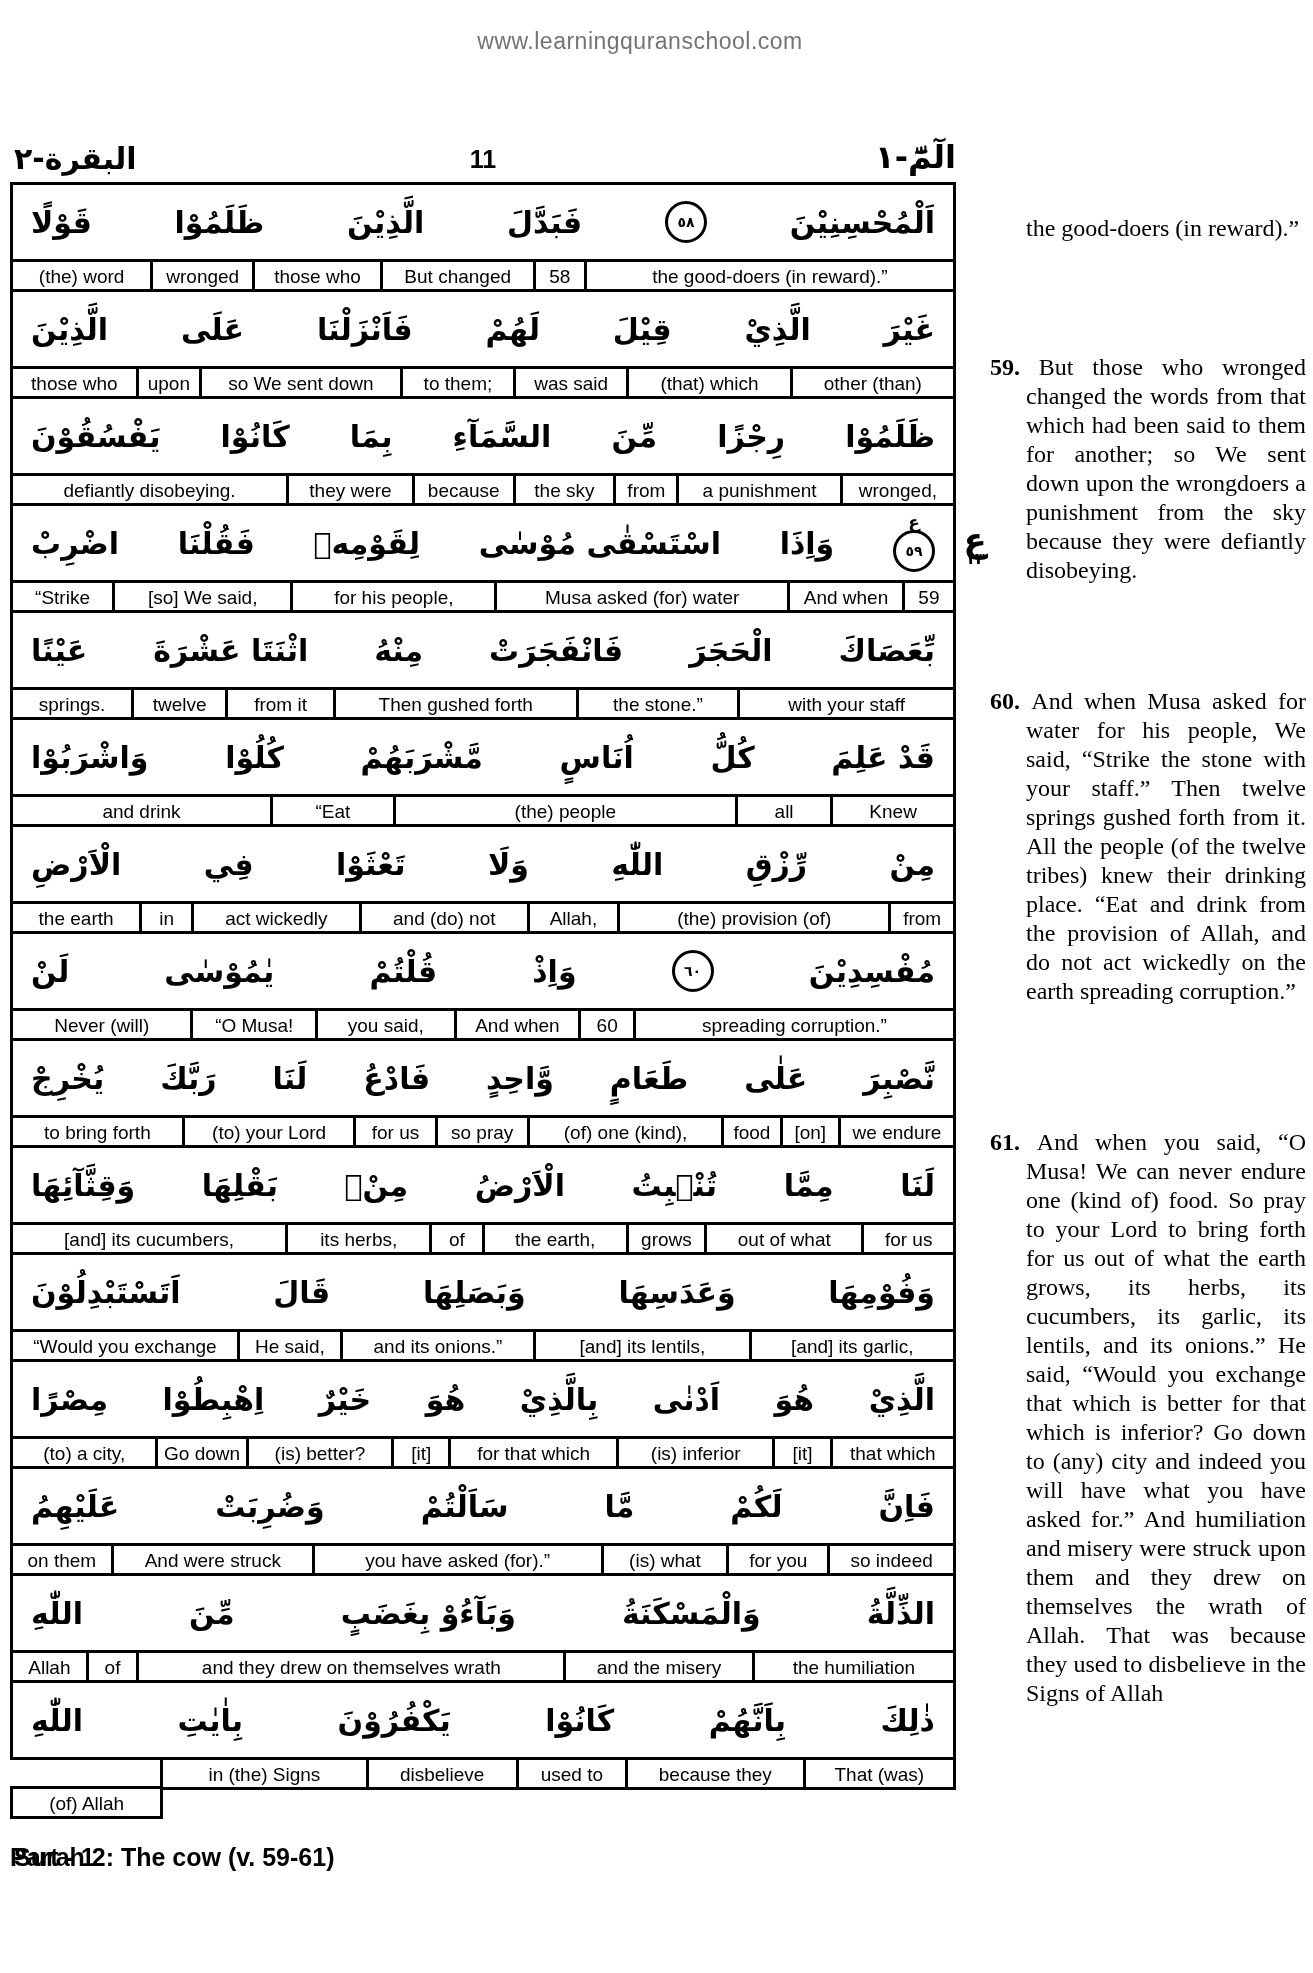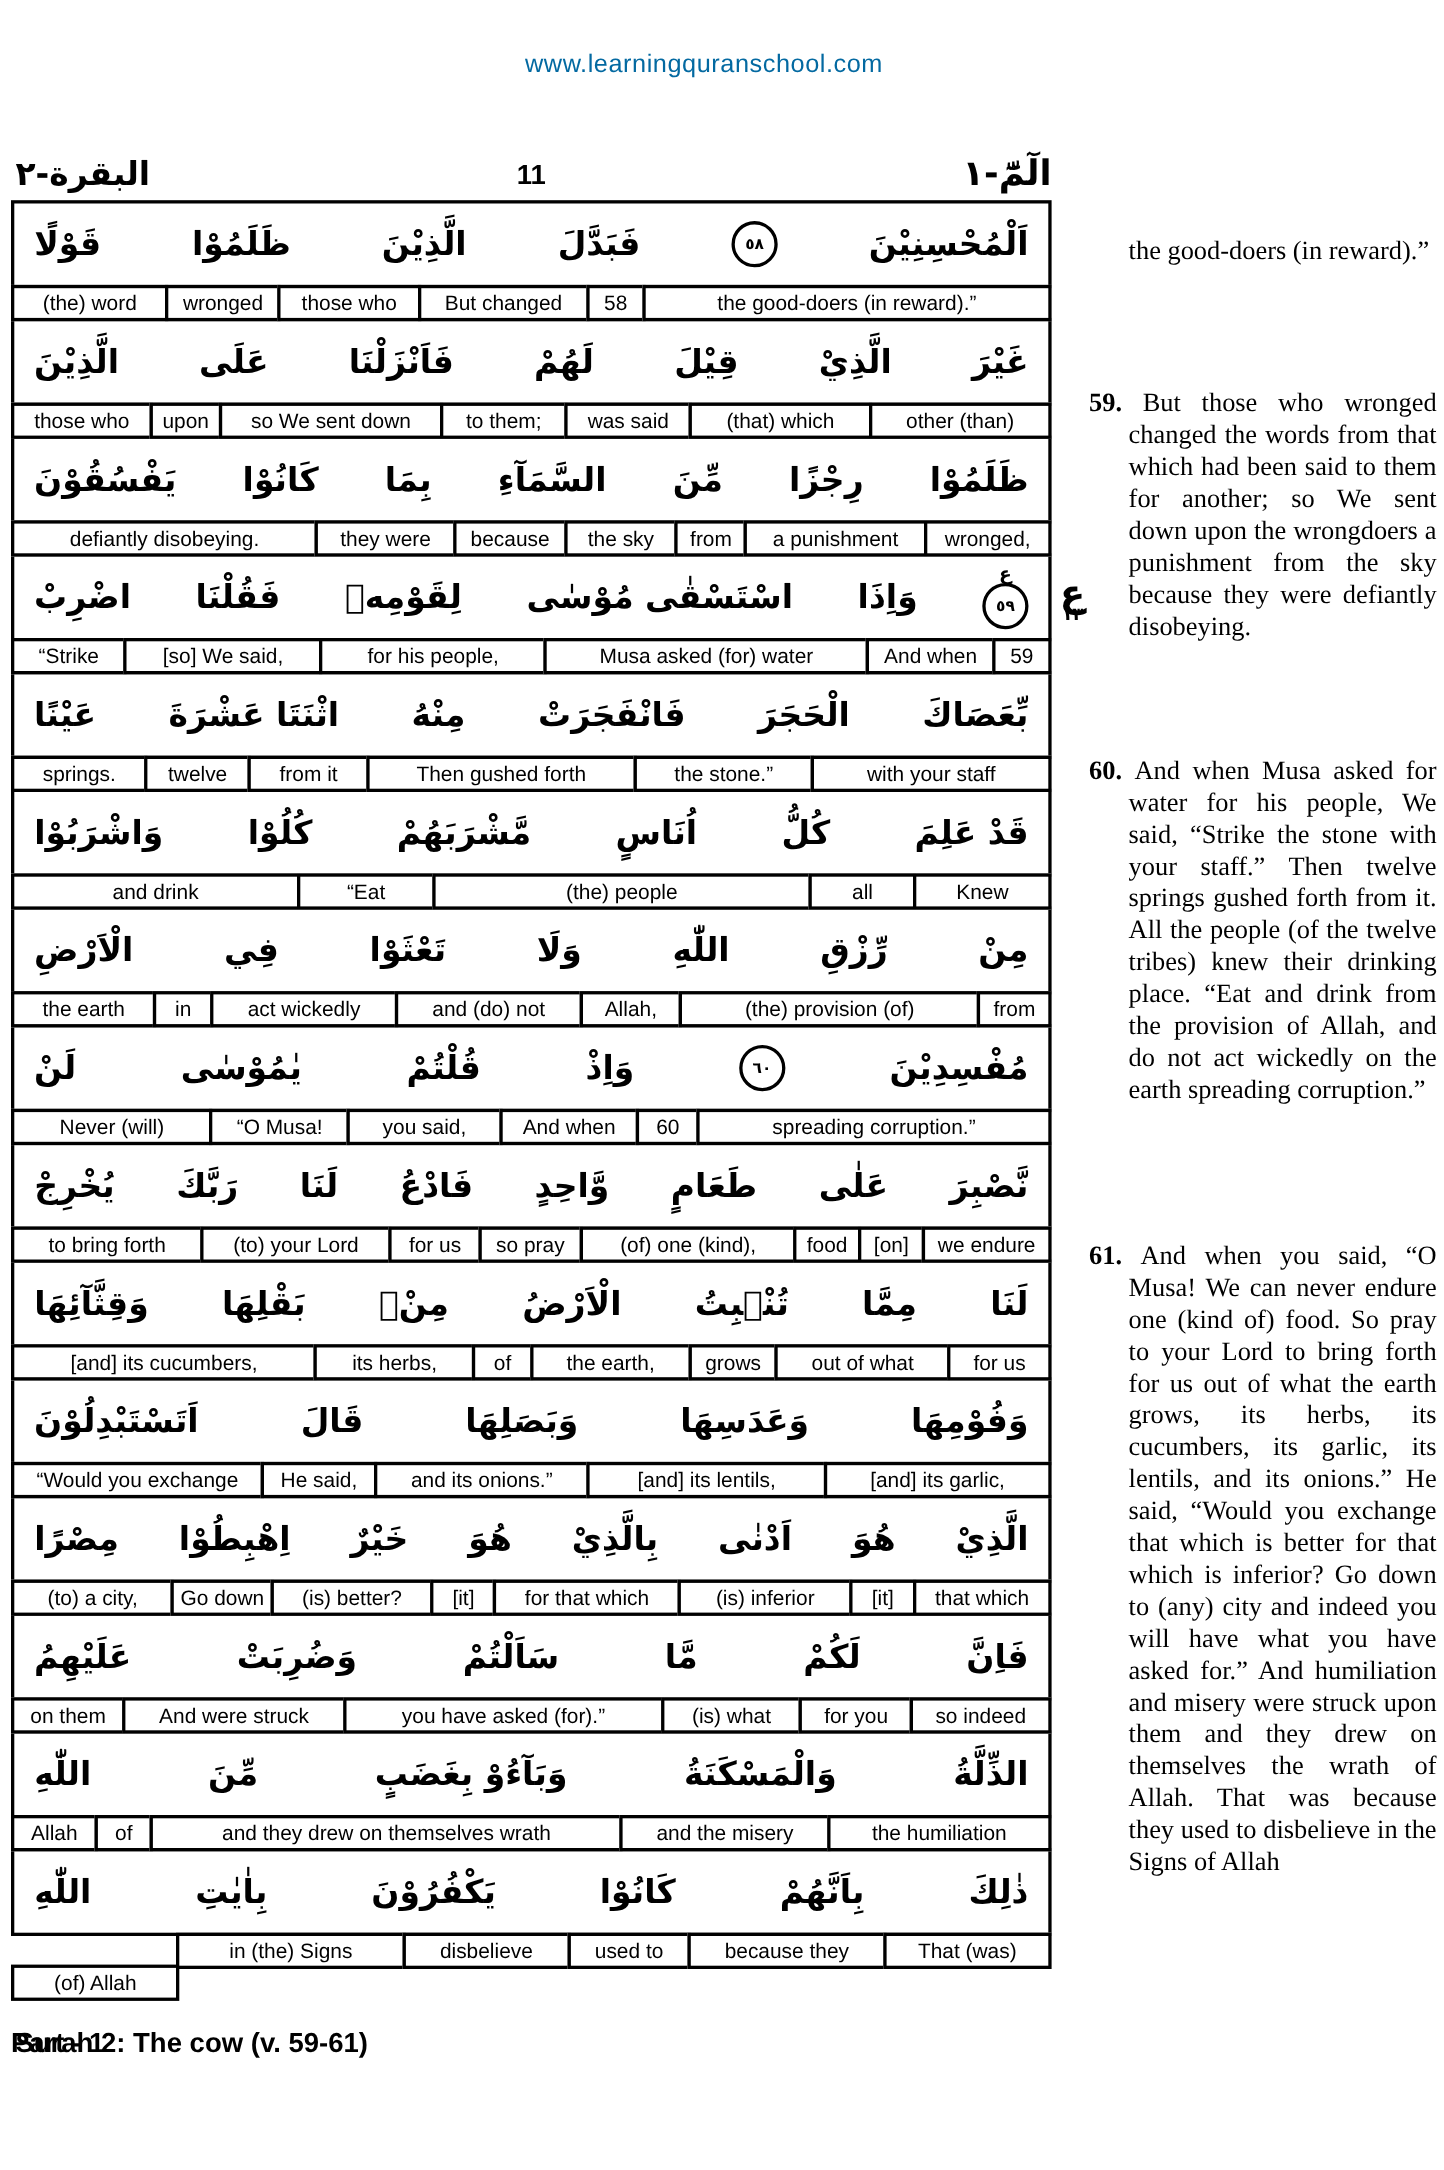--- a/index.html
+++ b/index.html
@@ -6,23 +6,23 @@
   html,body { background:#ffffff; }
   body {
     position:relative;
     width:1313px; height:1973px;
     font-family:"Liberation Sans", sans-serif;
     color:#000;
     overflow:hidden;
   }
 
   .site-url {
-    position:absolute; top:44px; left:0; width:1280px;
+    position:absolute; top:28px; left:0; width:1280px;
     text-align:center;
-    font-size:23px; color:#0369a1; letter-spacing:0.5px;
+    font-size:23px; color:#737373; letter-spacing:0.5px;
   }
 
   .header-row {
     position:absolute; top:118px; left:10px; width:946px; height:62px;
   }
   .header-arabic {
     font-family:"DejaVu Sans", sans-serif;
     font-weight:bold;
   }
   .header-left  { position:absolute; left:4px;  bottom:4px; font-size:30px; }

